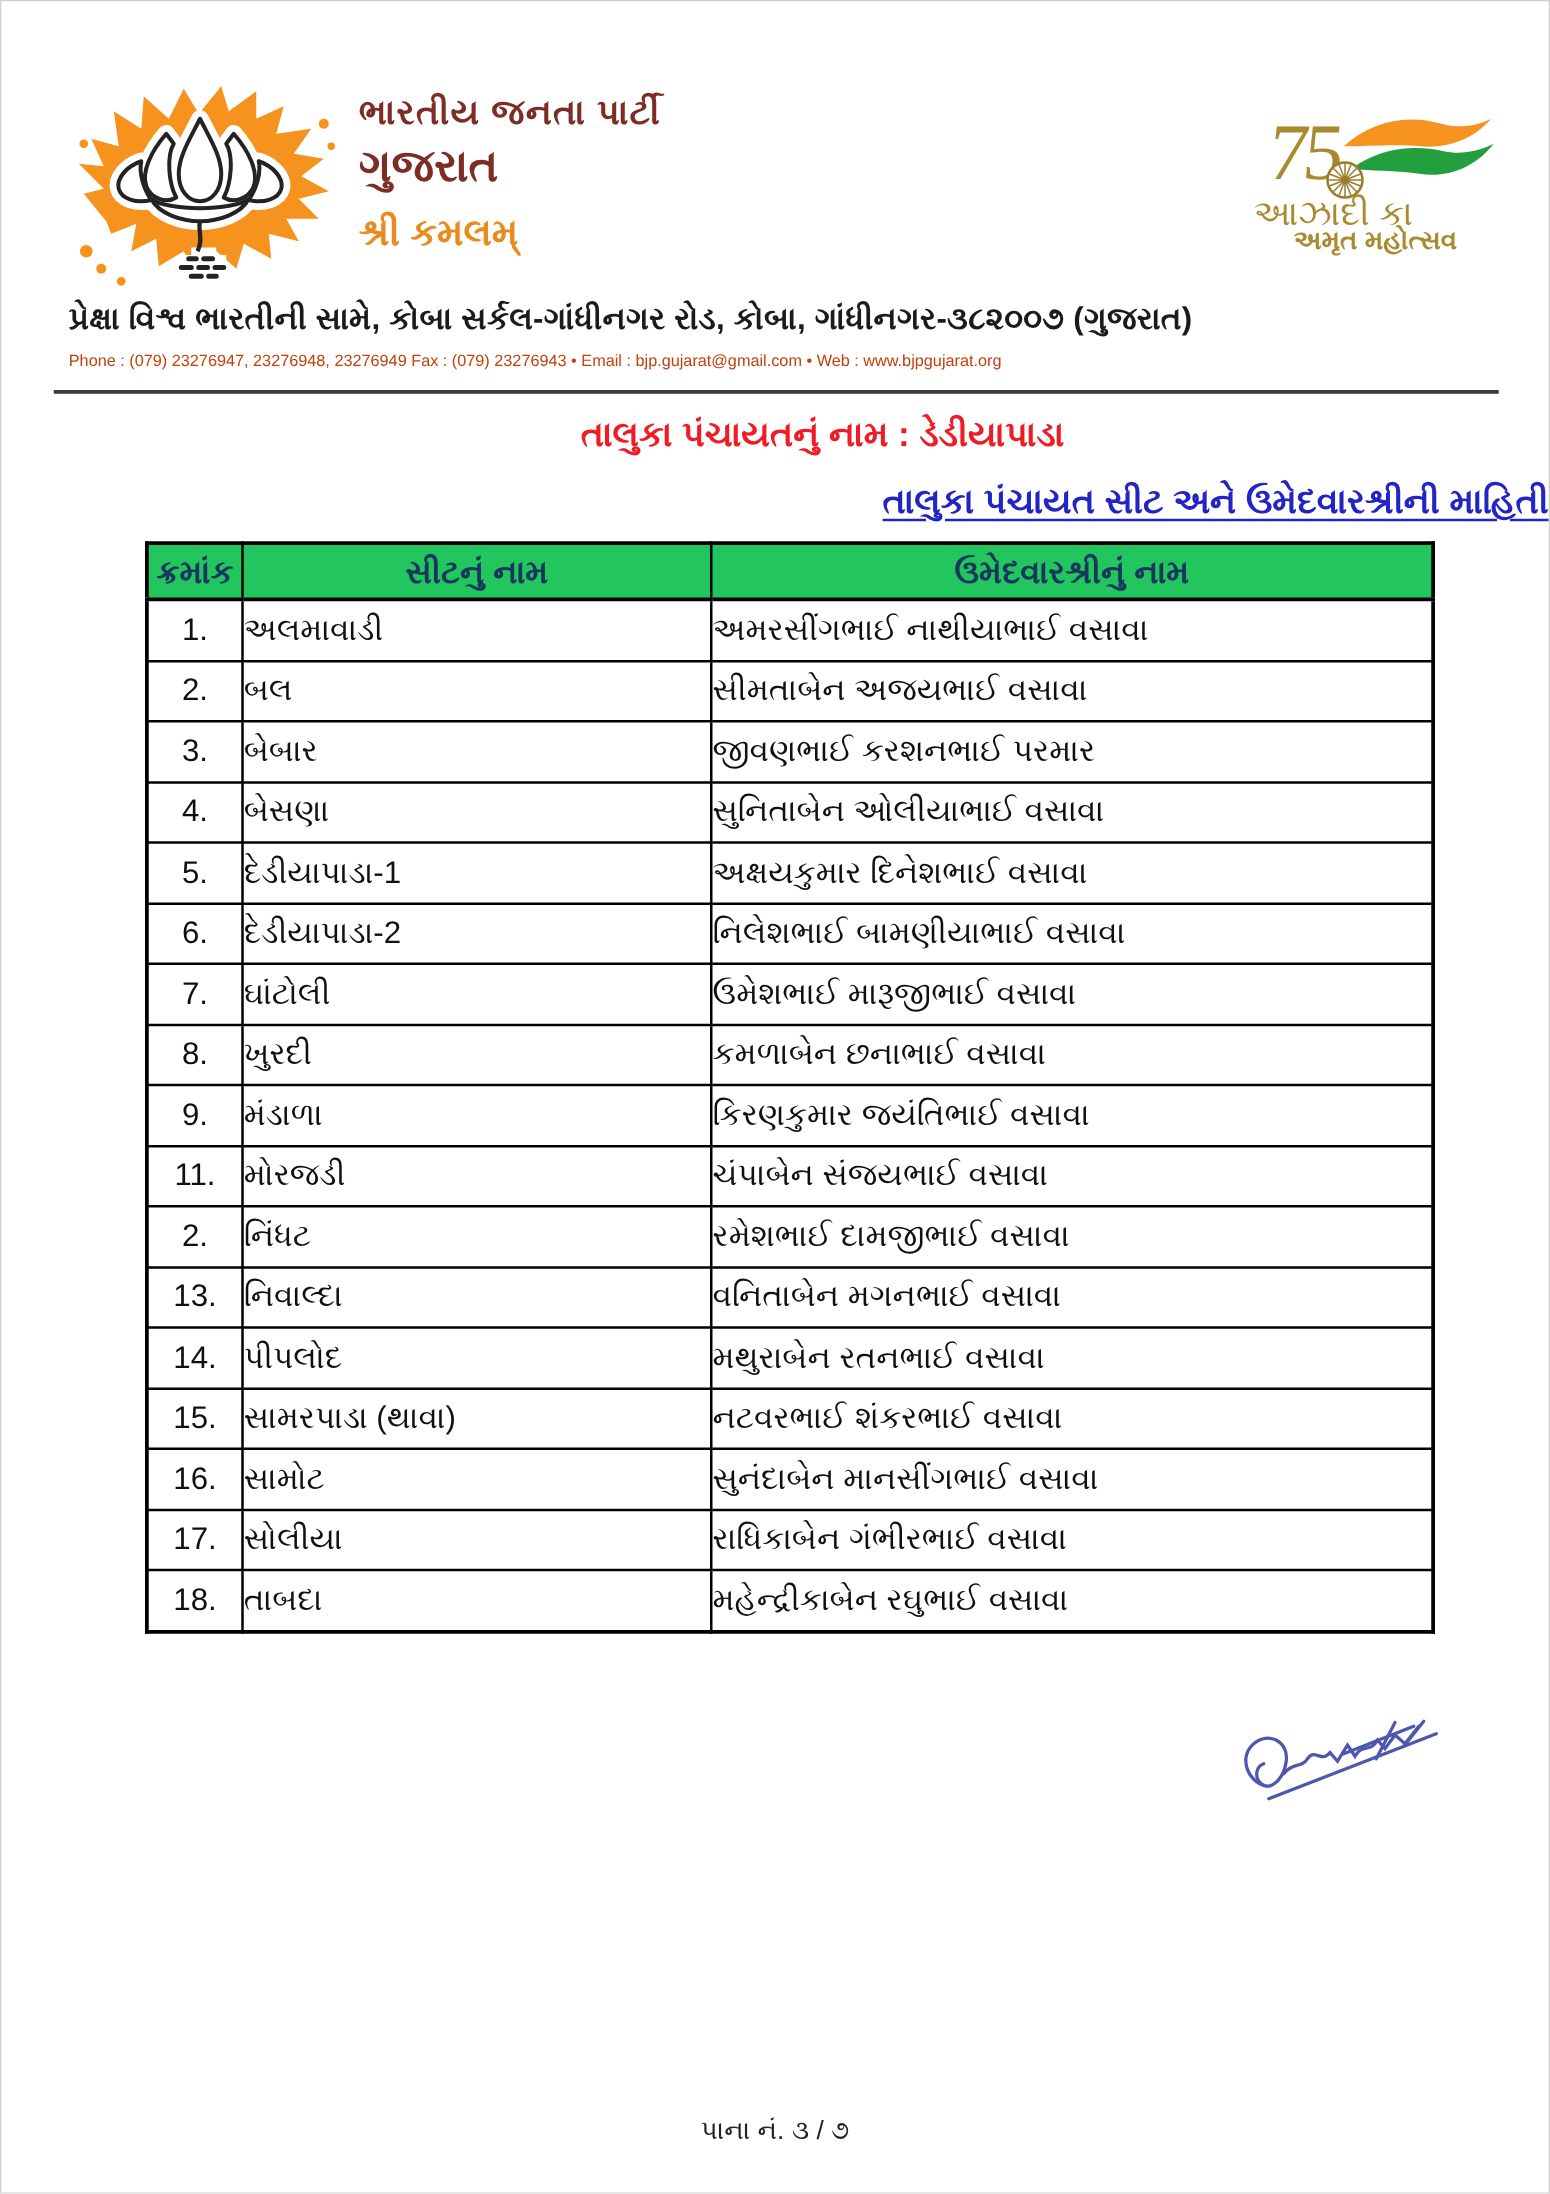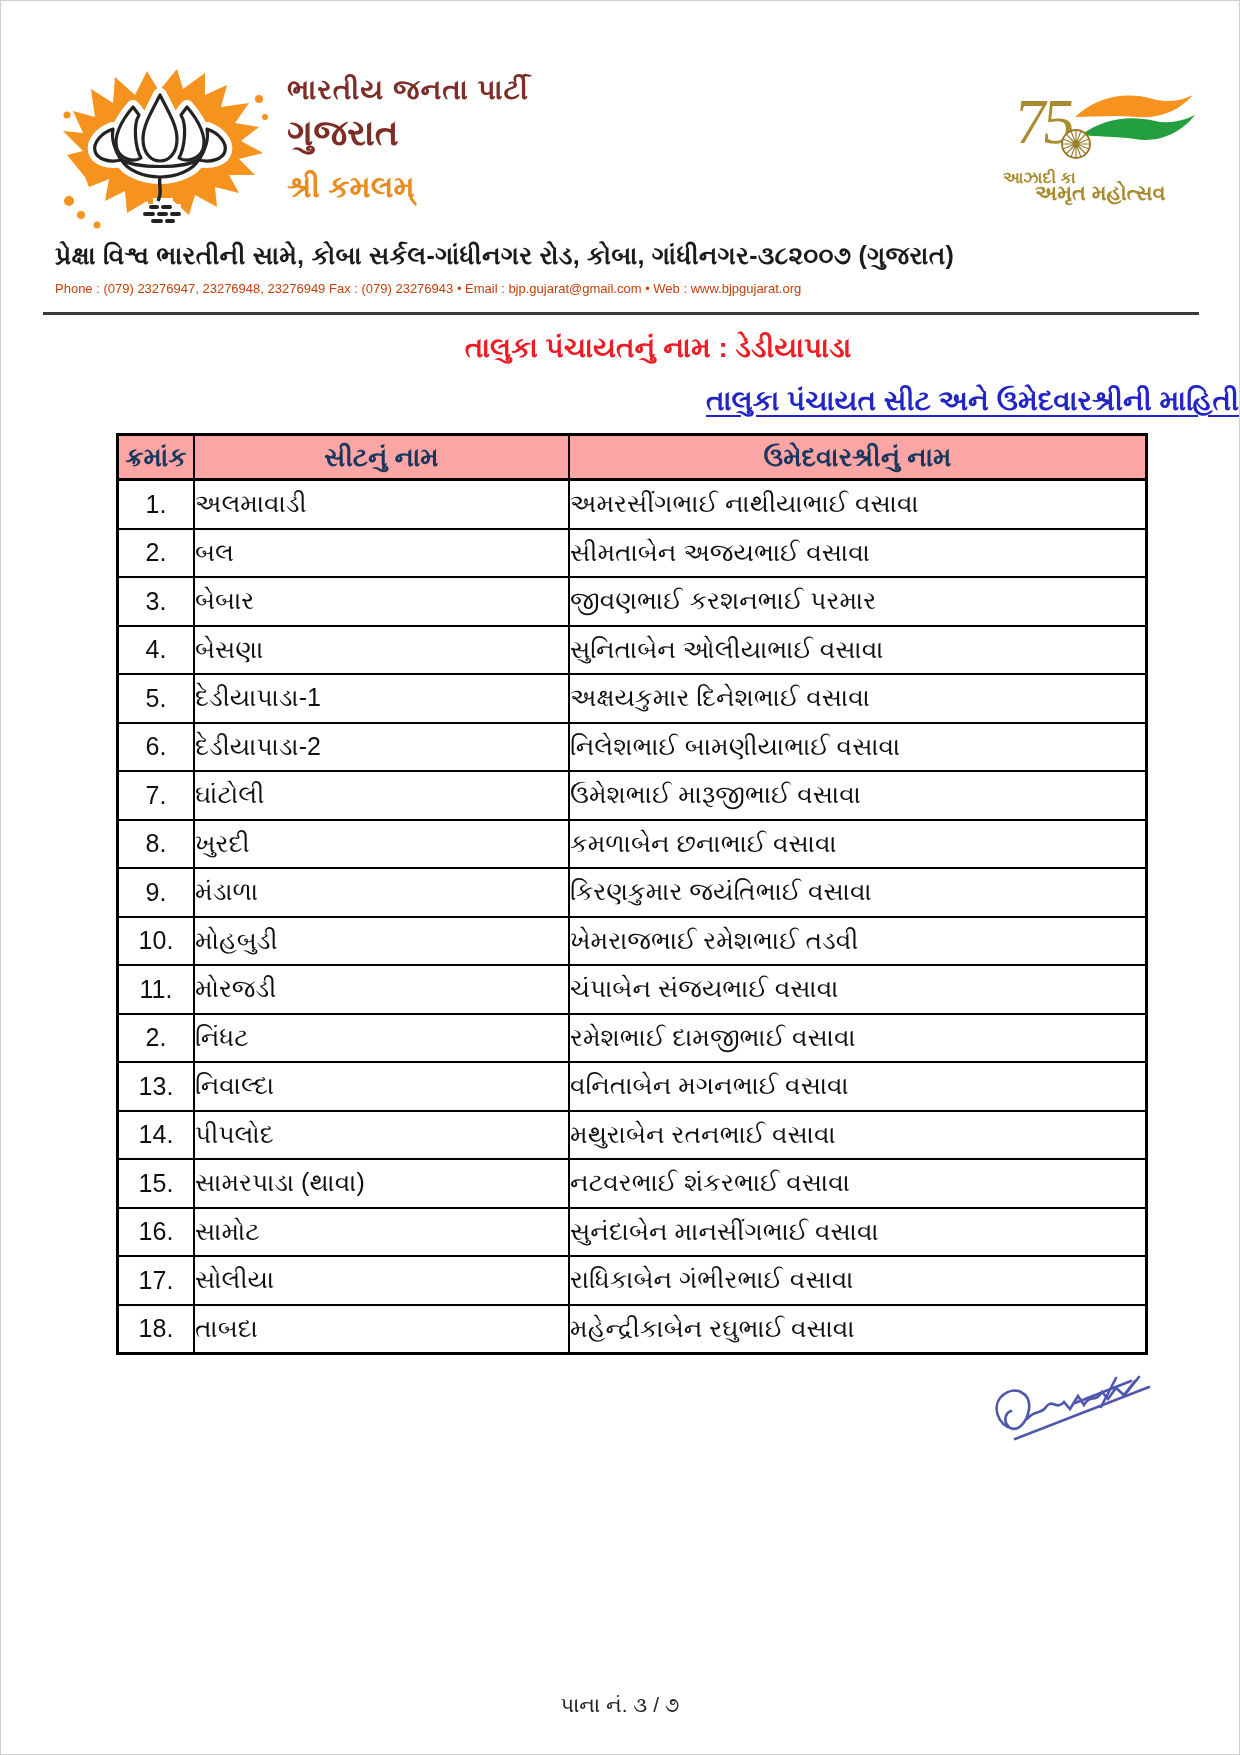--- a/index.html
+++ b/index.html
@@ -17,39 +17,39 @@
   .logo-wrap{position:absolute;left:52px;top:58px;width:220px;height:190px;}
   .org-block{position:absolute;left:286px;top:74px;}
   .party-name{font-size:28px;font-weight:bold;color:#7c2d26;line-height:1.05;letter-spacing:1px;}
   .state-name{font-size:36px;font-weight:bold;color:#7c2d26;margin-top:8px;}
   .office-name{font-size:30px;font-weight:600;color:#e98b1e;margin-top:16px;}
   .azadi{position:absolute;left:1000px;top:88px;width:200px;height:120px;color:#a98b2f;}
   .azadi .num{position:absolute;left:14px;top:-4px;font-size:64px;font-weight:300;
       font-family:"Liberation Serif", serif;letter-spacing:-4px;transform:skewX(-6deg);}
   .azadi .chakra{position:absolute;left:58px;top:38px;}
   .azadi .flag{position:absolute;left:74px;top:2px;}
-  .azadi .l1{position:absolute;left:2px;top:80px;font-size:16px;font-weight:700;}
+  .azadi .l1{position:absolute;left:2px;top:66px;font-size:28px;font-weight:400;}
   .azadi .l2{position:absolute;left:34px;top:92px;font-size:21px;font-weight:600;}
   .address-line{position:absolute;left:54px;top:240px;width:1150px;
       font-size:25px;font-weight:600;color:#1b1b1b;letter-spacing:.2px;}
   .contact-line{position:absolute;left:54px;top:280px;width:1160px;
       font-size:13px;color:#c2410c;}
   .rule{position:absolute;left:42px;top:311px;width:1156px;height:3px;background:#3a3a3a;}
   
   .taluka-title{position:absolute;left:0;top:331px;width:100%;text-align:center;
       font-size:28px;font-weight:bold;color:#ee1c24;padding-left:38px;}
   .table-title{position:absolute;left:0;top:384px;width:100%;text-align:right;
       font-size:28px;font-weight:bold;color:#2225c4;text-decoration:underline;
       text-underline-offset:5px;}
   
   table.cand{position:absolute;left:115px;top:432px;width:1022px;
       border-collapse:collapse;table-layout:fixed;}
   table.cand th, table.cand td{border:2px solid #000;}
   table.cand th{
-      background:#fca5a5;color:#17375d;font-size:26px;font-weight:bold;
+      background:#22c55e;color:#17375d;font-size:26px;font-weight:bold;
       height:42px;padding:0;border-bottom:3px solid #000;}
   table.cand td{height:46.5px;padding:0;font-size:25px;color:#101010;background:#fff;}
   td.sr{text-align:center;font-size:23px;width:74px;}
   th.c1{width:74px;} th.c2{width:373px;} th.c3{width:575px;}
   td.seat{padding-left:16px;}
   td.candidate{padding-left:12px;}
   table.cand{border:3px solid #000;}
   
   .signature{position:absolute;left:982px;top:1362px;}
   .page-number{position:absolute;left:0;top:1692px;width:100%;text-align:center;
@@ -176,25 +176,20 @@
           <td class="sr">8.</td>
           <td class="seat">ખુરદી</td>
           <td class="candidate">કમળાબેન છનાભાઈ વસાવા</td>
         </tr>
         <tr>
           <td class="sr">9.</td>
           <td class="seat">મંડાળા</td>
           <td class="candidate">કિરણકુમાર જયંતિભાઈ વસાવા</td>
         </tr>
         <tr>
-          <td class="sr">10.</td>
-          <td class="seat">મોહબુડી</td>
-          <td class="candidate">ખેમરાજભાઈ રમેશભાઈ તડવી</td>
-        </tr>
-        <tr>
           <td class="sr">11.</td>
           <td class="seat">મોરજડી</td>
           <td class="candidate">ચંપાબેન સંજયભાઈ વસાવા</td>
         </tr>
         <tr>
           <td class="sr">2.</td>
           <td class="seat">નિંધટ</td>
           <td class="candidate">રમેશભાઈ દામજીભાઈ વસાવા</td>
         </tr>
         <tr>

